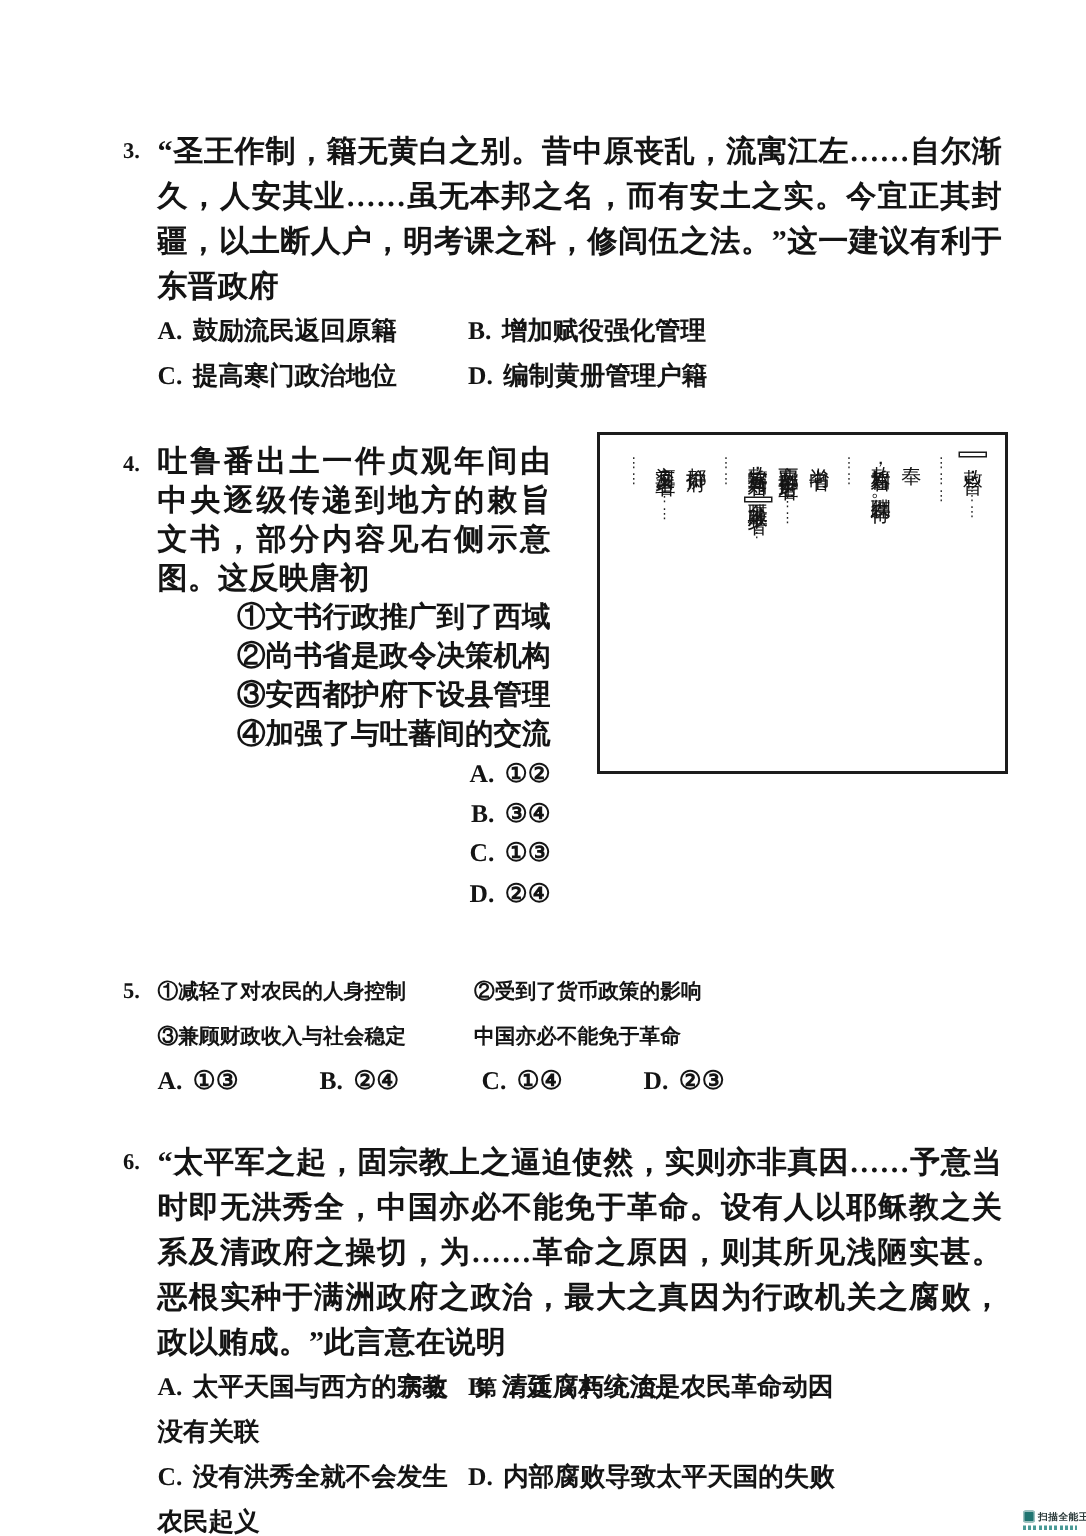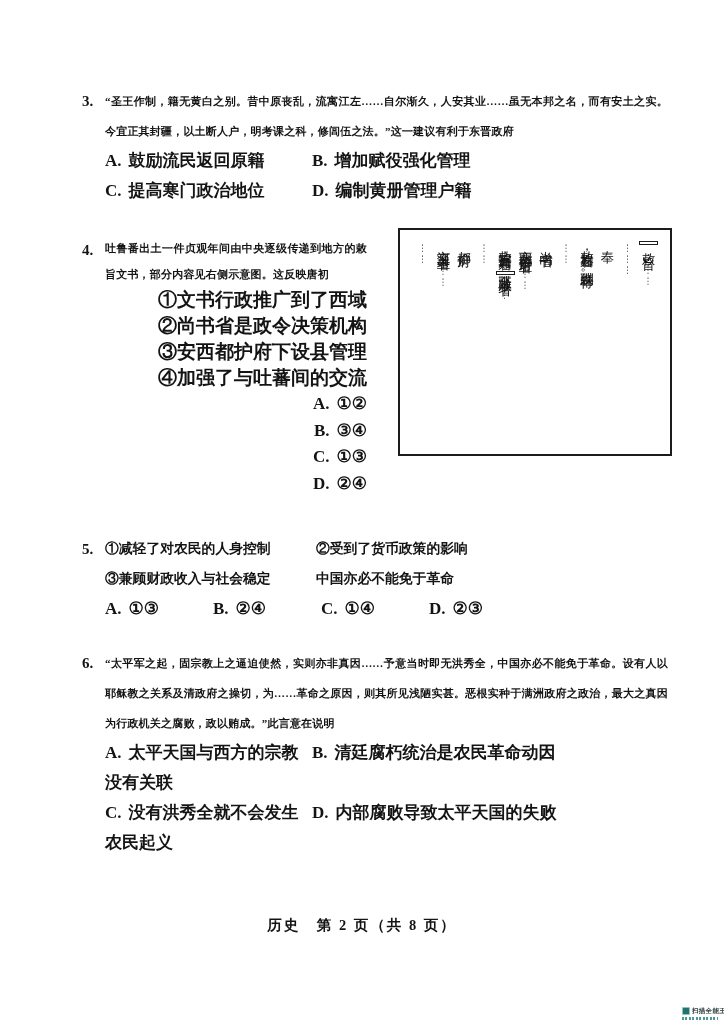--- a/index.html
+++ b/index.html
@@ -5,21 +5,21 @@
   html,body{margin:0;padding:0;}
   body{
     width:724px;height:1024px;overflow:hidden;position:relative;
     background:#ffffff;color:#141414;
     font-family:"Liberation Serif","DejaVu Serif",serif;
   }
   .sheet{position:relative;width:724px;height:1024px;padding:86px 56px 0 82px;box-sizing:border-box;}
   .question{display:flex;align-items:flex-start;font-weight:700;}
   .qnum{width:23px;flex:0 0 23px;font-size:15px;line-height:30px;font-weight:700;}
   .qbody{flex:1 1 auto;min-width:0;}
-  .stem{margin:0;font-size:11px;line-height:30px;text-align:justify;letter-spacing:.2px;}
+  .stem{margin:0;font-size:20px;line-height:30px;text-align:justify;letter-spacing:.2px;}
   .q4 .stem{line-height:26px;}
   .subitems div{font-size:19px;line-height:30px;text-align:right;}
   .q4 .subitems div{line-height:26px;}
   .opts{font-size:17px;line-height:30px;}
   .opt-label{margin-right:7px;}
   .grid-2{display:grid;grid-template-columns:207px 1fr;}
   .grid-4{display:grid;grid-template-columns:108px 108px 108px 1fr;}
   .grid-2sub{display:grid;grid-template-columns:211px 1fr;font-size:13.8px;line-height:30px;}
   .q3{margin-bottom:29px;}
   .q4{margin-bottom:37px;}

